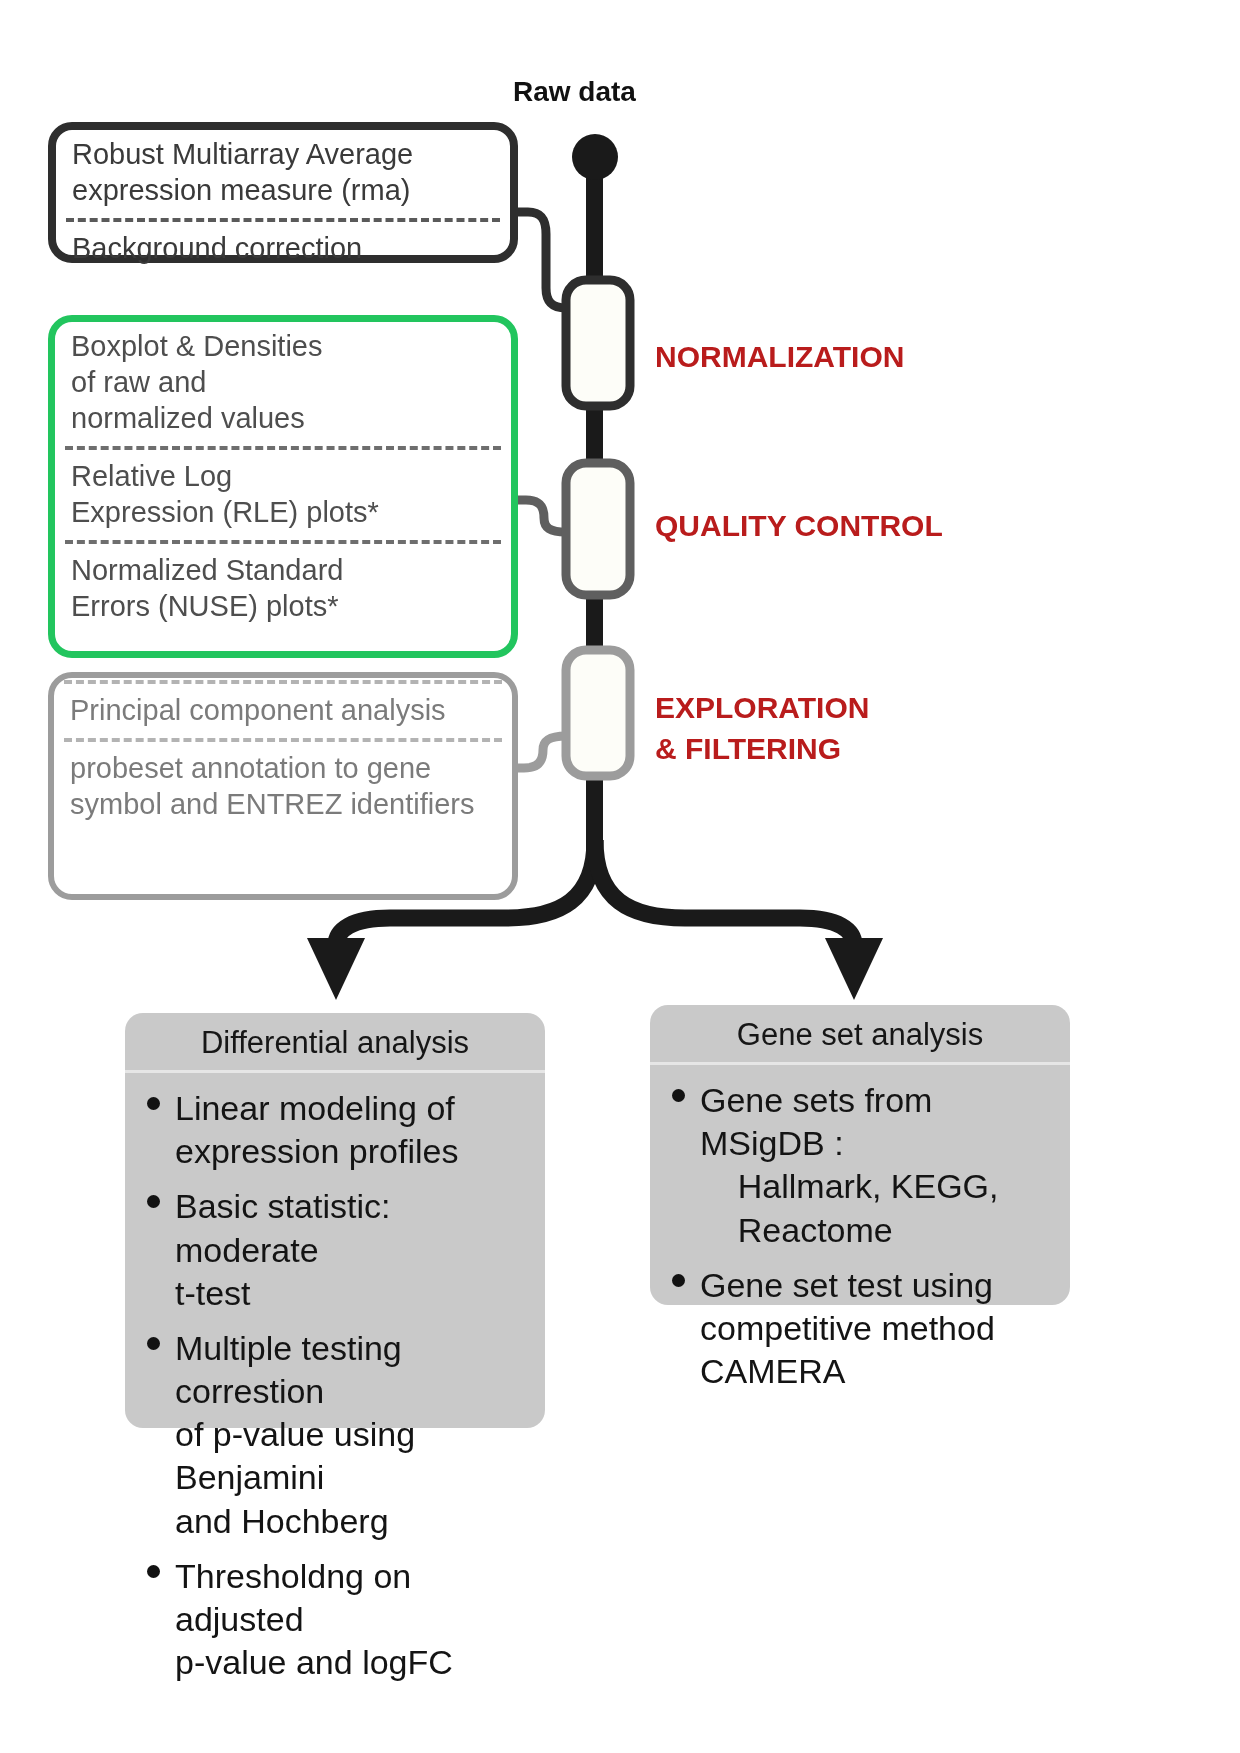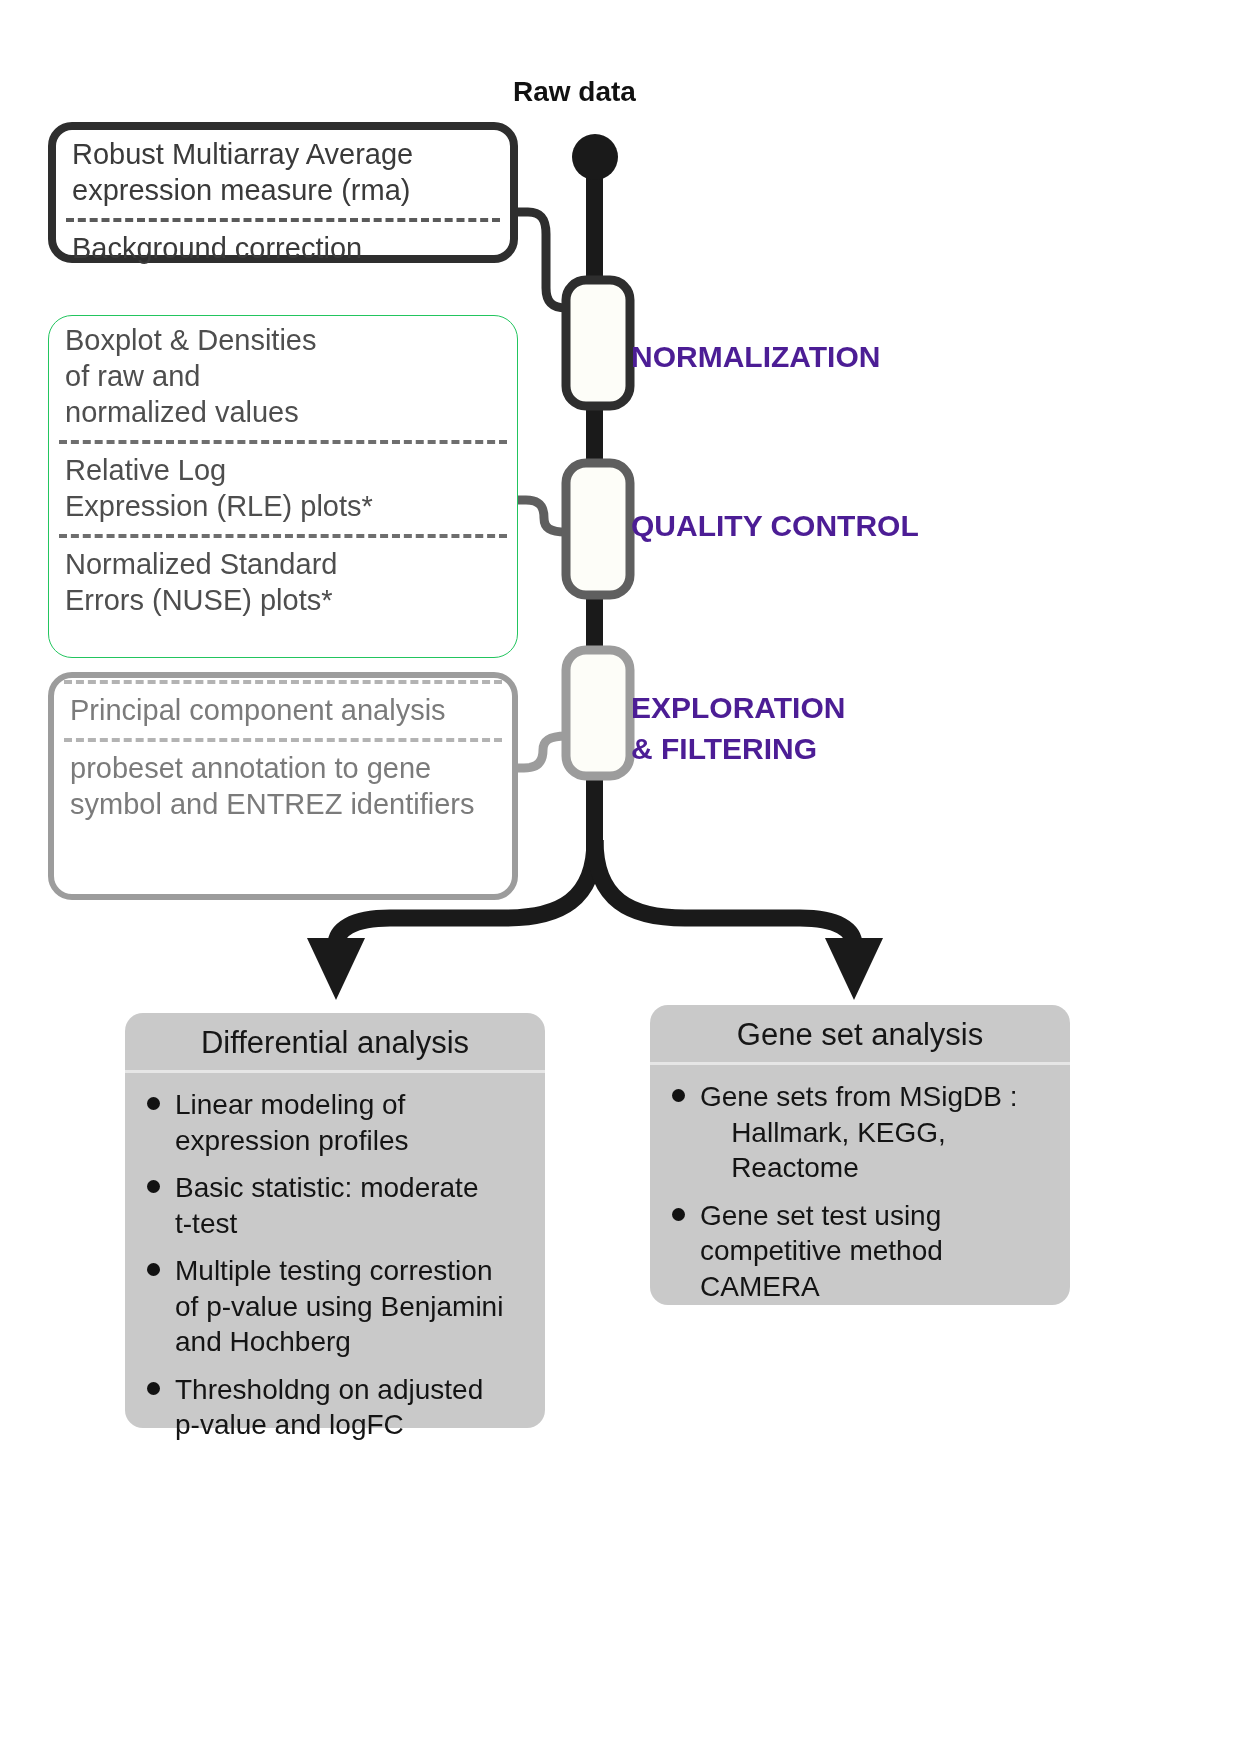--- a/index.html
+++ b/index.html
@@ -12,37 +12,37 @@
   .raw-data-label {
     position:absolute; left:513px; top:76px; width:200px;
     font-size:28px; font-weight:bold; color:#111; white-space:pre-line;
   }
 
   .stage-box {
     position:absolute; left:48px; width:470px; box-sizing:border-box;
     background:#ffffff; border-radius:24px;
   }
   .stage-box-1 { top:122px; height:141px; border:8px solid #2e2e2e; }
-  .stage-box-2 { top:315px; height:343px; border:1px solid #22c55e; }
+  .stage-box-2 { top:315px; height:343px; border:7px solid #22c55e; }
   .stage-box-3 { top:672px; height:228px; border:6px solid #9c9c9c; }
 
   .box-item {
     padding:7px 16px; font-size:29px; line-height:1.24; white-space:pre-line;
   }
   .stage-box-1 .box-item { color:#3a3a3a; }
   .stage-box-2 .box-item { color:#4e4e4e; }
   .stage-box-3 .box-item { color:#7b7b7b; }
 
   .divider { border-top:4px dashed #5a5a5a; margin:2px 10px; height:0; }
   .stage-box-2 .divider { border-top-color:#6e6e6e; }
   .stage-box-3 .divider { border-top-color:#b3b3b3; }
 
   .stage-label {
-    position:absolute; left:631px; font-size:30px; font-weight:bold;
-    color:#4c1d95; white-space:pre-line; line-height:1.35;
+    position:absolute; left:655px; font-size:30px; font-weight:bold;
+    color:#b91c1c; white-space:pre-line; line-height:1.35;
   }
   .stage-label-1 { top:337px; }
   .stage-label-2 { top:506px; }
   .stage-label-3 { top:688px; }
 
   .panel {
     position:absolute; box-sizing:border-box; background:#c9c9c9;
     border-radius:18px; color:#101010;
   }
   .panel-left  { left:125px; top:1005px; width:420px; height:415px;margin-top:8px; }
@@ -52,21 +52,21 @@
     font-size:31px; text-align:center; padding:12px 8px 9px;
     border-bottom:3px solid #e6e6e6; color:#161616;
   }
   ul.bullets { list-style:none; margin:14px 0 0; padding:0 14px 0 22px; }
   ul.bullets li { position:relative; padding-left:28px; margin-bottom:12px; }
   .bullet-dot {
     position:absolute; left:0; top:10px; width:13px; height:13px;
     border-radius:50%; background:#121212;
   }
   .bullet-text {
-    font-size:28px; line-height:1.27; white-space:pre-wrap; color:#141414;
+    font-size:34px; line-height:1.27; white-space:pre-wrap; color:#141414;
   }
 </style>
 </head>
 <body>
 
 <div class="canvas">
 
   <svg class="flow" width="1240" height="1753" viewBox="0 0 1240 1753">
 
     <rect x="586" y="150" width="17" height="712" fill="#1a1a1a"></rect>

